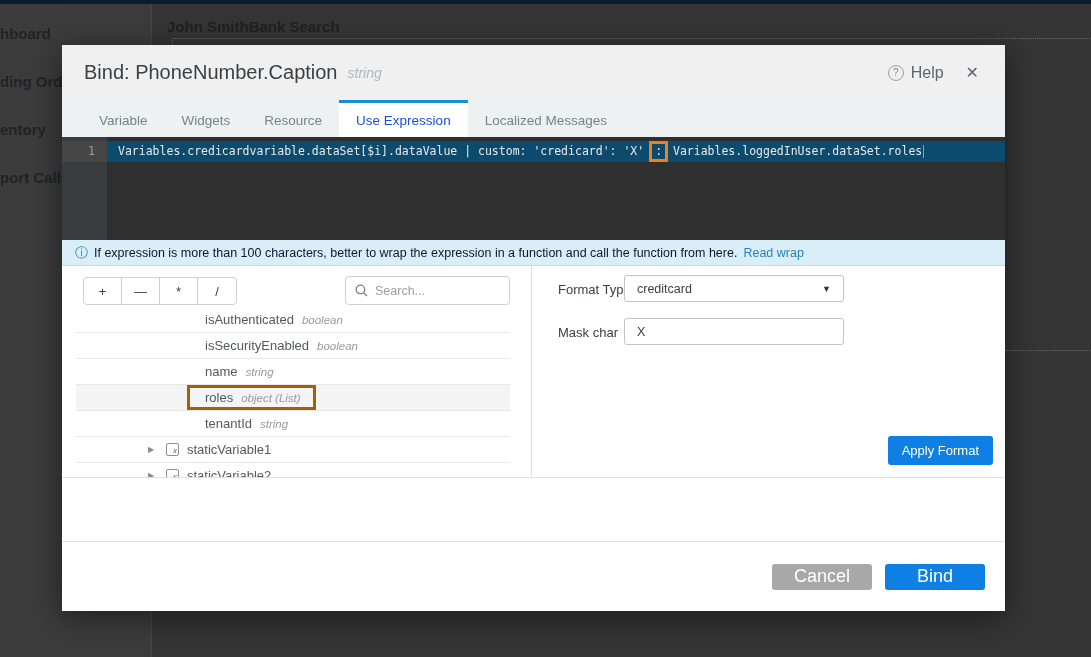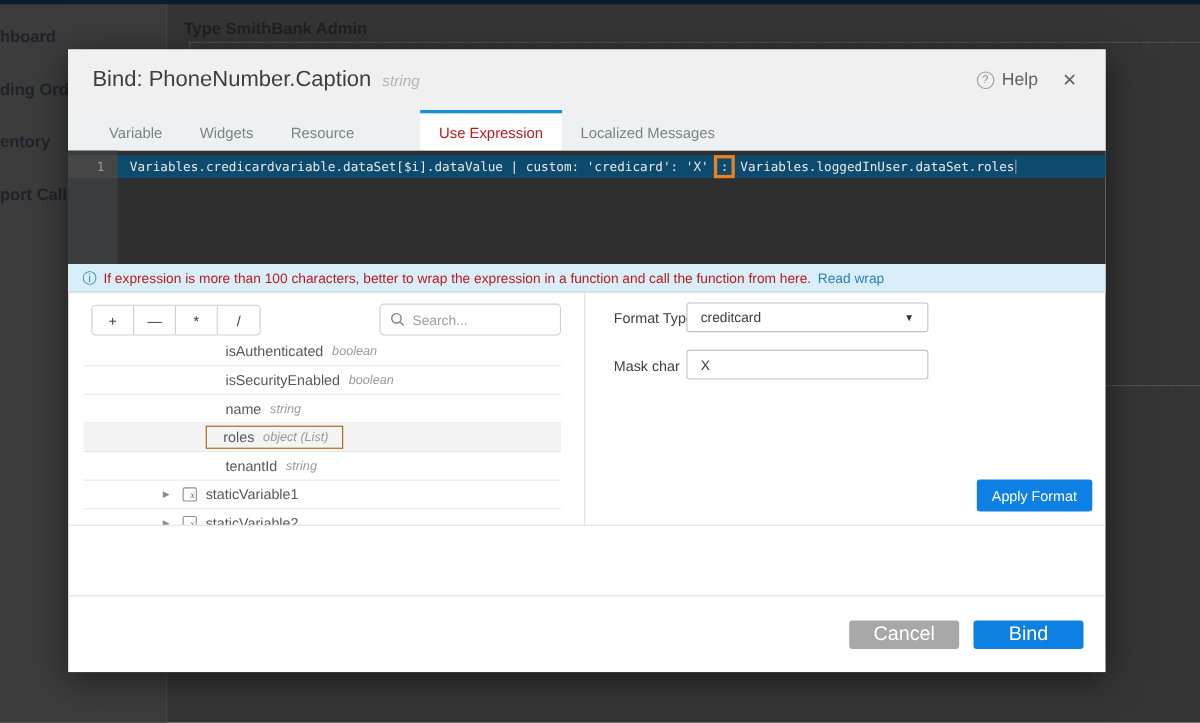--- a/index.html
+++ b/index.html
@@ -22,54 +22,54 @@
   .m-title-type { font-size:14px; font-style:italic; color:#b2b6ba; margin-left:10px; }
   .m-header-right { margin-left:auto; display:flex; align-items:center; gap:18px; }
   .help-wrap { display:flex; align-items:center; gap:7px; cursor:pointer; }
   .help-circle { width:16px; height:16px; border:1.5px solid #9aa0a6; border-radius:50%; color:#84898e;
                  font-size:10px; display:flex; align-items:center; justify-content:center; }
   .help-text { font-size:16px; color:#5f6368; }
   .close-x { font-size:16px; color:#5f6368; cursor:pointer; padding:2px 4px; }
 
   .m-tabs { height:37px; background:#eef1f2; display:flex; padding-left:20px; flex:0 0 auto; }
   .tab { padding:0 17px; font-size:13.5px; color:#78838c; display:flex; align-items:center; cursor:pointer; border-top:3px solid transparent; }
-  .tab.active { background:#ffffff; color:#b91c1c; border-top:3px solid #1690d2;margin-left:43px; }
+  .tab.active { background:#ffffff; color:#1d4ed8; border-top:3px solid #1690d2; }
 
   .m-editor { height:103px; background:#2f2f2f; display:flex; flex:0 0 auto; position:relative; }
   .ed-gutter { width:45px; background:#3a3d3f; flex:0 0 auto; }
   .ed-gutter-active { height:21px; margin-top:4px; background:#464646; color:#9b9b9b; font-family:"DejaVu Sans Mono", monospace;
                       font-size:11.5px; text-align:right; padding-right:12px; line-height:21px; }
   .ed-code { flex:1; padding-top:4px; font-family:"DejaVu Sans Mono", monospace; font-size:11.5px; color:#e8e8e6; }
   .ed-line { height:21px; line-height:21px; background:#0c4a6e; padding-left:11px; white-space:nowrap; }
   .hl-box { display:inline-block; border:3px solid #ee8022; padding:0 3px; margin:0 -2px; line-height:15px; }
   .caret { display:inline-block; width:1px; height:13px; background:#9a9a9a; vertical-align:middle; margin-left:1px; }
 
   .m-info { height:26px; background:#d9eef9; border-bottom:1px solid #d2d6d8; display:flex; align-items:center;
             padding-left:13px; gap:6px; flex:0 0 auto; }
   .info-icon { color:#2980b9; font-size:13px; line-height:13px; }
-  .info-text { font-size:12.5px; color:#b91c1c; }
+  .info-text { font-size:12.5px; color:#0f172a; }
   .info-link { font-size:12.5px; color:#2980b9; cursor:pointer; }
 
   .m-content { height:211px; display:flex; flex:0 0 auto; }
   .c-left { width:470px; border-right:1px solid #e0e0e0; position:relative; }
   .ops-group { position:absolute; left:21px; top:11px; height:28px; display:flex; border:1px solid #cfcfcf; border-radius:4px; overflow:hidden; background:#fff; }
   .op-btn { width:38px; display:flex; align-items:center; justify-content:center; font-size:13px; color:#3c4043; cursor:pointer; border-right:1px solid #cfcfcf; }
   .op-btn:last-child { border-right:none; }
   .search-box { position:absolute; left:283px; top:10px; width:165px; height:29px; border:1px solid #cfcfcf; border-radius:4px;
                 display:flex; align-items:center; padding:0 9px; gap:7px; background:#fff; }
   .search-box svg { flex:0 0 auto; }
   .search-input { border:none; outline:none; width:100%; font-size:12.5px; color:#3c4043; font-family:"Liberation Sans", sans-serif; }
   .search-input::placeholder { color:#9aa0a6; }
 
   .tree { position:absolute; left:0; top:41px; width:470px; height:170px; overflow:hidden; }
   .t-row { height:26px; margin:0 22px 0 14px; border-bottom:1px solid #e7e7e7; display:flex; align-items:center; font-size:13px; color:#55585c; }
   .t-row.leaf { padding-left:129px; }
   .t-row.selected { background:#f4f4f4; }
   .t-type { font-style:italic; font-size:11.5px; color:#9a9a9a; margin-left:8px; }
-  .hl-row { display:inline-flex; align-items:center; border:1px solid #a16207; padding:2px 12px 2px 15px; margin-left:-18px; background:transparent; }
+  .hl-row { display:inline-flex; align-items:center; border:3px solid #a16207; padding:2px 12px 2px 15px; margin-left:-18px; background:transparent; }
   .t-row.varrow { padding-left:72px; }
   .t-arrow { font-size:8px; color:#8a8a8a; width:18px; }
   .var-icon { width:13px; height:13px; border:1px solid #8f8f8f; border-radius:2px; margin-right:8px;
               display:flex; align-items:flex-end; justify-content:flex-end; font:italic 9px "Liberation Serif", serif; color:#55585c; padding:0 1px 0 0; }
 
   .c-right { flex:1; position:relative; }
   .f-label { position:absolute; left:26px; font-size:13px; color:#3c4043;text-align:center; }
   .f-select { position:absolute; left:92px; top:9px; width:220px; height:27px; border:1px solid #c4c4c4; border-radius:3px;
               display:flex; align-items:center; padding:0 12px; font-size:12.5px; color:#3c4043; cursor:pointer; background:#fff; }
   .f-caret { margin-left:auto; font-size:9px; color:#333; }
@@ -87,21 +87,21 @@
 </head>
 <body>
 
 <div class="topbar"></div>
 <div class="bg-sidebar">
   <div class="bg-side-item" style="top:21px;">hboard</div>
   <div class="bg-side-item" style="top:69px;">ding Order</div>
   <div class="bg-side-item" style="top:117px;">entory</div>
   <div class="bg-side-item" style="top:165px;">port Calls</div>
 </div>
-<div class="bg-canvas-title">Type SmithBank Admin</div>
+<div class="bg-canvas-title">John SmithBank Search</div>
 <div class="bg-dotted-rect"></div>
 
 <div class="modal">
 
   <div class="m-header">
     <span class="m-title">Bind: PhoneNumber.Caption</span>
     <span class="m-title-type">string</span>
     <span class="m-header-right">
       <span class="help-wrap">
         <span class="help-circle">?</span>

